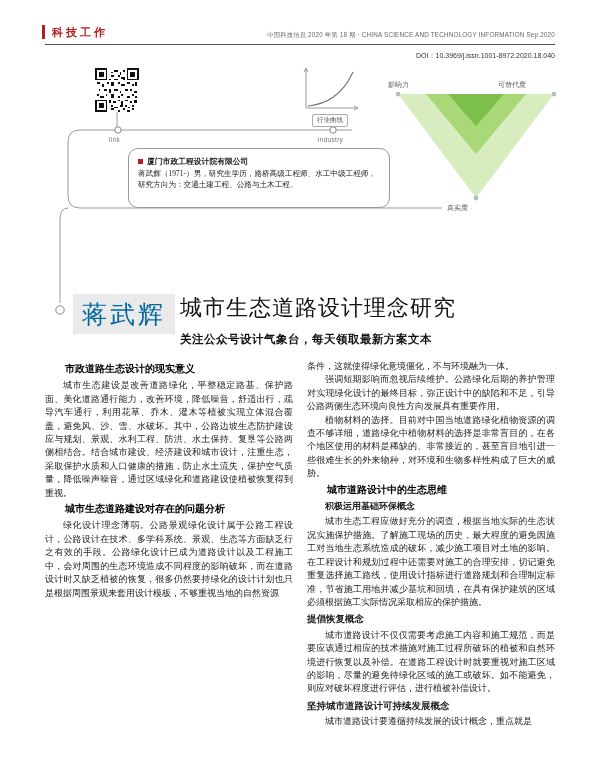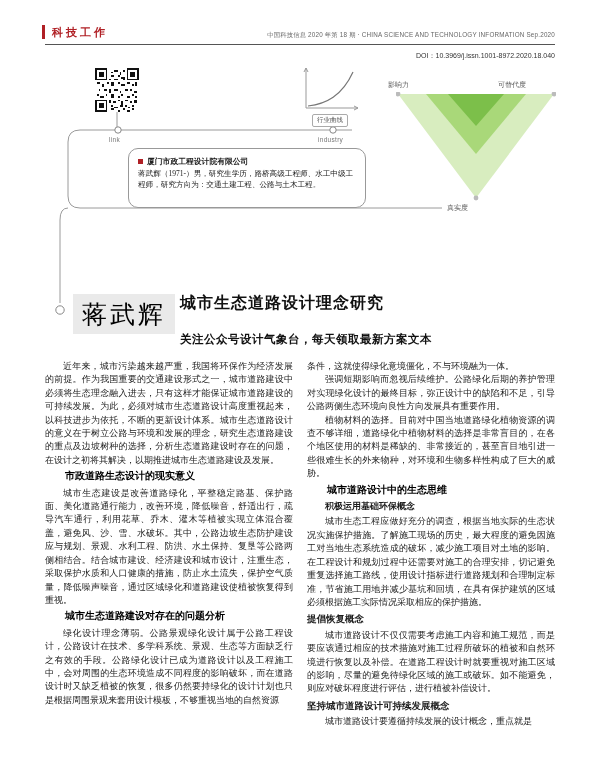--- a/index.html
+++ b/index.html
@@ -41,36 +41,36 @@
     font-family:"Liberation Sans","DejaVu Sans",sans-serif;
   }
   .mini-chart { position:absolute; left:296px; top:64px; }
   .radar { position:absolute; left:396px; top:92px; }
   .radar-label {
     position:absolute; font-family:"Liberation Sans","DejaVu Sans",sans-serif;
     font-size:7px; color:#555;
   }
   
   .author-box {
-    position:absolute; left:128px; top:148px; width:238px; height:60px;
+    position:absolute; left:128px; top:148px; width:262px; height:60px;
     border:1px solid #999; border-radius:10px; padding:7px 9px 5px;
     font-size:7.6px; line-height:11px; color:#222; background:#fff;
   }
   .author-box .affil { font-weight:bold; font-size:7.8px; margin-bottom:1px; }
   .red-sq { display:inline-block; width:5px; height:5px; background:#b02025; margin-right:4px; }
   
   .name-box {
     position:absolute; left:73px; top:294px; width:102px; height:40px;
     background:#eaeaea; display:flex; align-items:center; justify-content:center;
-    font-size:25px; color:#000000; letter-spacing:3px;
+    font-size:25px; color:#0369a1; letter-spacing:3px;
   }
   .article-title {
     position:absolute; left:180px; top:293px;
     font-family:"Liberation Sans","DejaVu Sans",sans-serif;
-    font-size:16px; font-weight:bold; color:#111; letter-spacing:1px;
+    font-size:22px; font-weight:normal; color:#111; letter-spacing:1px;
   }
   .article-subtitle {
     position:absolute; left:180px; top:332px;
     font-family:"Liberation Sans","DejaVu Sans",sans-serif;
     font-size:11.5px; font-weight:bold; color:#111; letter-spacing:0.5px;
   }
   
   .columns {
     position:absolute; left:45px; top:360px; width:510px; height:390px;
     display:flex; gap:14px; overflow:hidden;
@@ -209,21 +209,20 @@
   </div>
 
   <div class="name-box">
     <span>蒋武辉</span>
   </div>
   <div class="article-title">城市生态道路设计理念研究</div>
   <div class="article-subtitle">关注公众号设计气象台，每天领取最新方案文本</div>
 
   <div class="columns">
     <div class="col">
-      <p>近年来，城市污染越来越严重，我国将环保作为经济发展的前提。作为我国重要的交通建设形式之一，城市道路建设中必须将生态理念融入进去，只有这样才能保证城市道路建设的可持续发展。为此，必须对城市生态道路设计高度重视起来，以科技进步为依托，不断的更新设计体系。城市生态道路设计的意义在于树立公路与环境和发展的理念，研究生态道路建设的重点及边坡树种的选择，分析生态道路建设时存在的问题，在设计之初将其解决，以期推进城市生态道路建设及发展。</p>
       <div class="sec-h">市政道路生态设计的现实意义</div>
       <p>城市生态建设是改善道路绿化，平整稳定路基、保护路面、美化道路通行能力，改善环境，降低噪音，舒适出行，疏导汽车通行，利用花草、乔木、灌木等植被实现立体混合覆盖，避免风、沙、雪、水破坏。其中，公路边坡生态防护建设应与规划、景观、水利工程、防洪、水土保持、复垦等公路两侧相结合。结合城市建设、经济建设和城市设计，注重生态，采取保护水质和人口健康的措施，防止水土流失，保护空气质量，降低噪声噪音，通过区域绿化和道路建设使植被恢复得到重视。</p>
       <div class="sec-h">城市生态道路建设对存在的问题分析</div>
       <p>绿化设计理念薄弱。公路景观绿化设计属于公路工程设计，公路设计在技术、多学科系统、景观、生态等方面缺乏行之有效的手段。公路绿化设计已成为道路设计以及工程施工中，会对周围的生态环境造成不同程度的影响破坏，而在道路设计时又缺乏植被的恢复，很多仍然要持绿化的设计计划也只是根据周围景观来套用设计模板，不够重视当地的自然资源</p>
     </div>
     <div class="col">
       <p class="cont">条件，这就使得绿化意境僵化，不与环境融为一体。</p>
       <p>强调短期影响而忽视后续维护。公路绿化后期的养护管理对实现绿化设计的最终目标，弥正设计中的缺陷和不足，引导公路两侧生态环境向良性方向发展具有重要作用。</p>
       <p>植物材料的选择。目前对中国当地道路绿化植物资源的调查不够详细，道路绿化中植物材料的选择是非常盲目的，在各个地区使用的材料是稀缺的、非常接近的，甚至盲目地引进一些很难生长的外来物种，对环境和生物多样性构成了巨大的威胁。</p>
       <div class="sec-h">城市道路设计中的生态思维</div>

